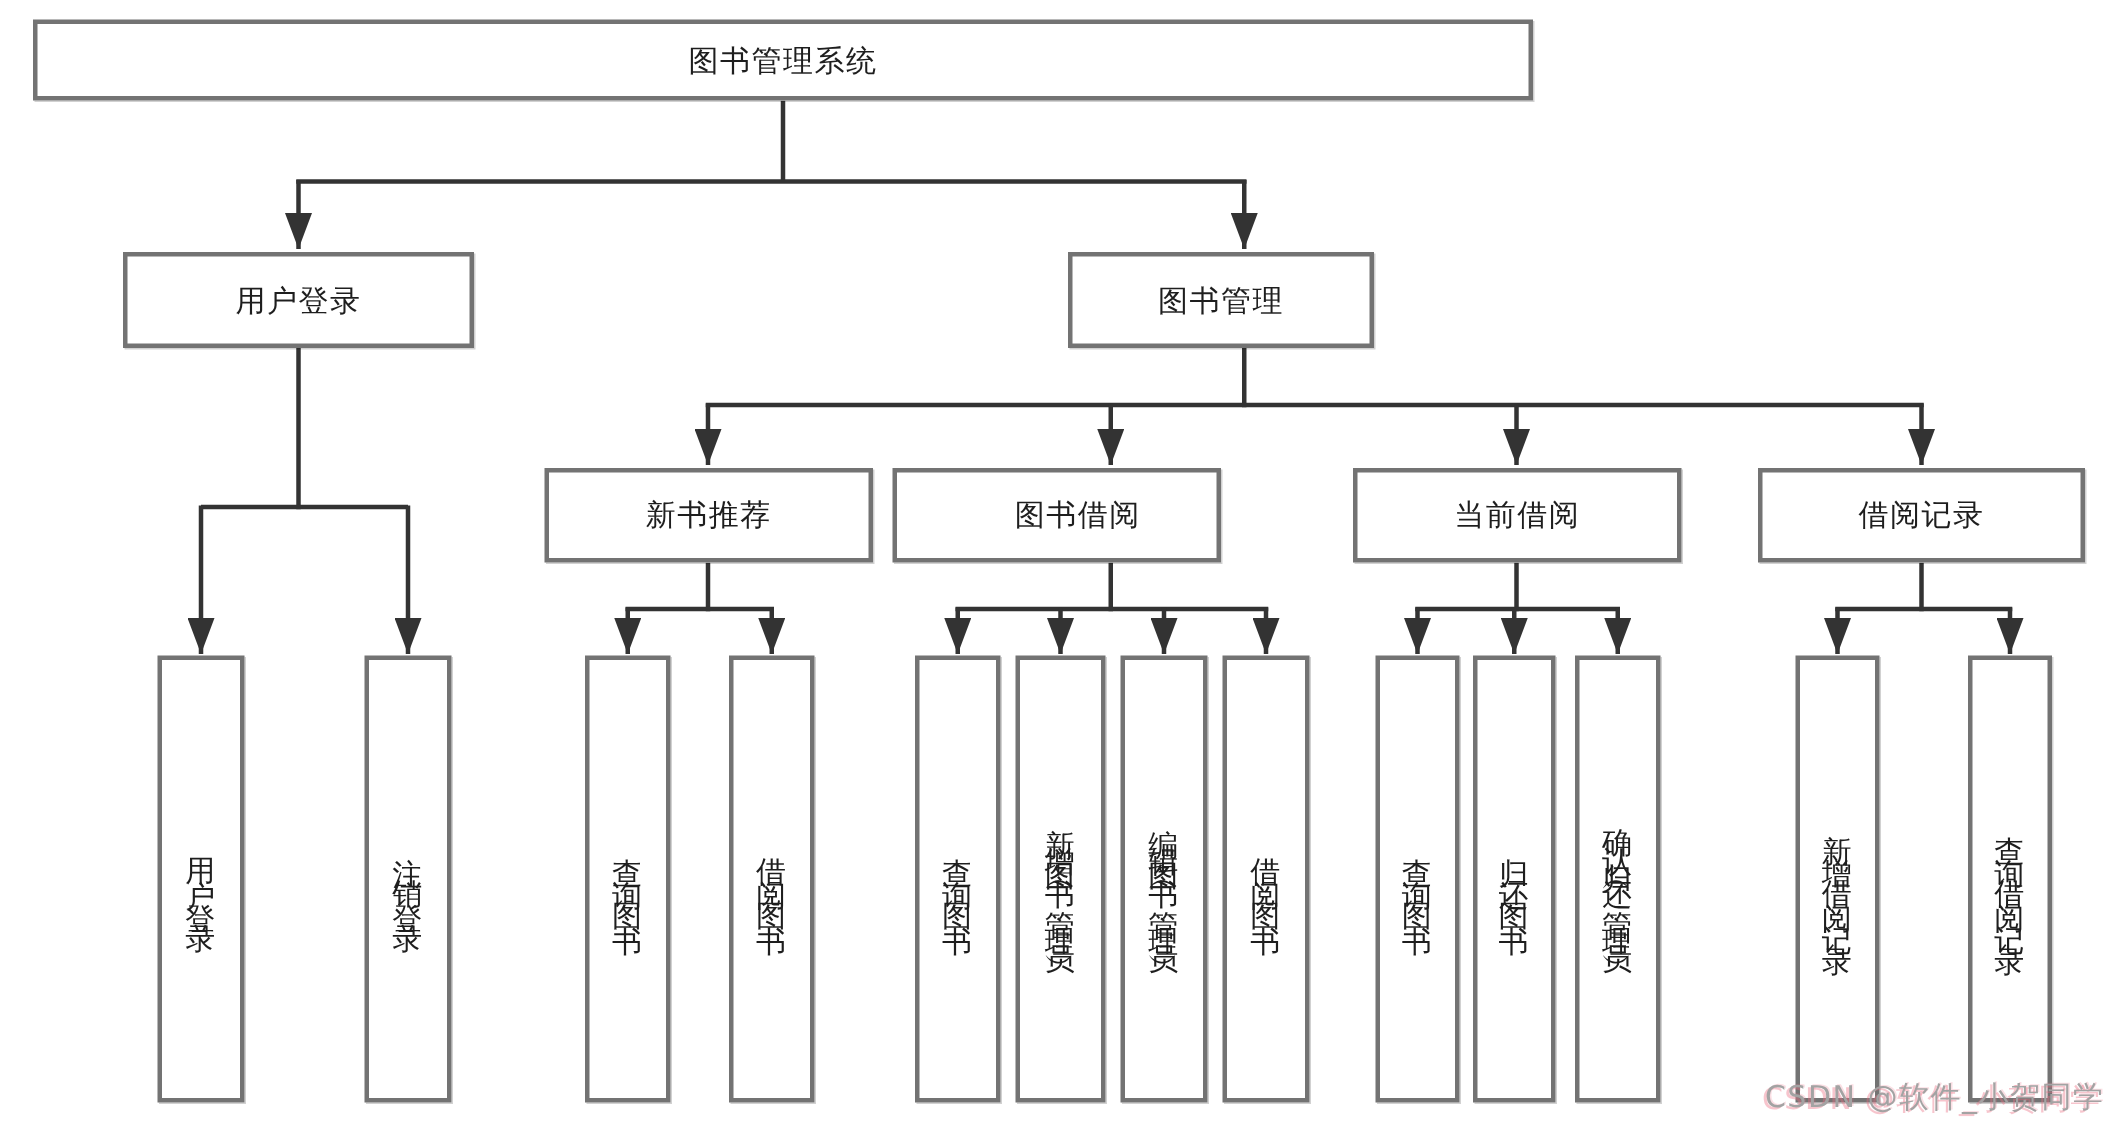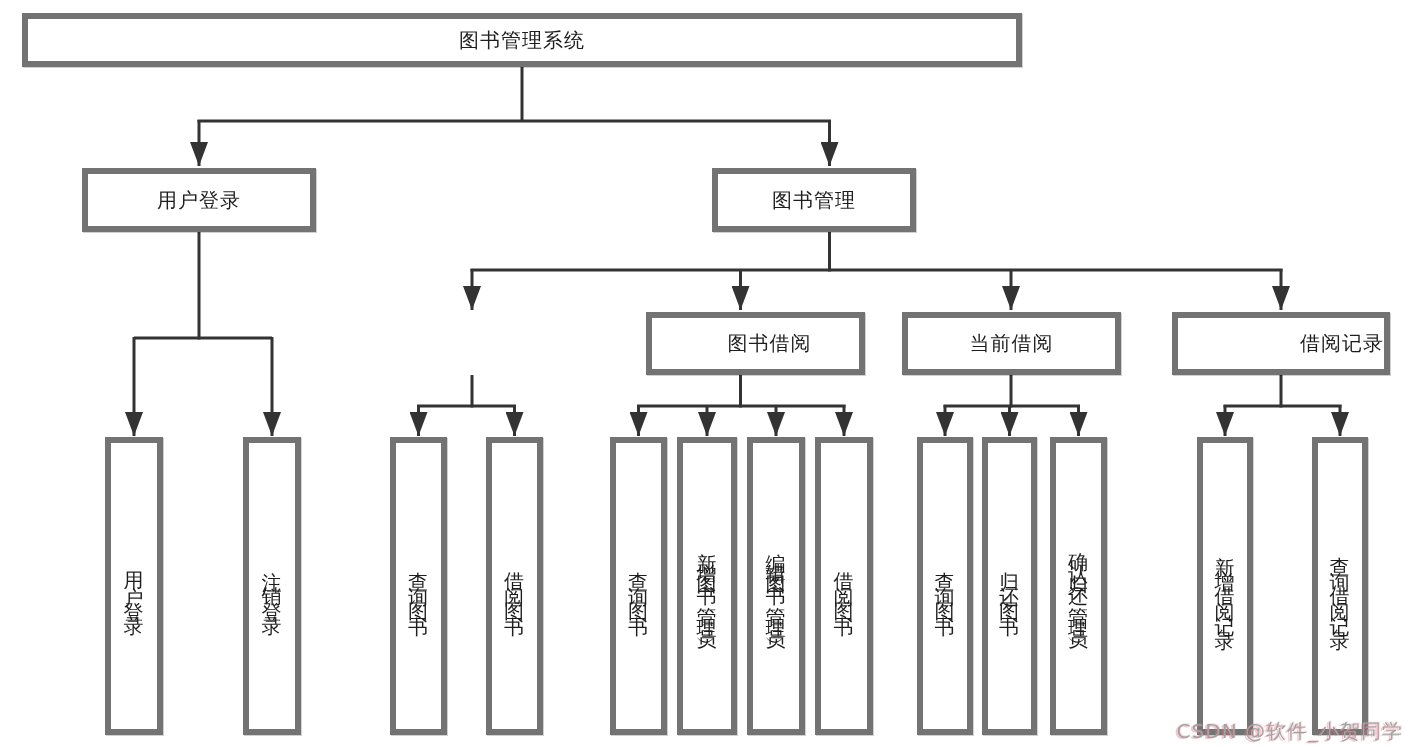--- a/index.html
+++ b/index.html
@@ -8,43 +8,43 @@
     width:1405px;height:747px;
     background:#ffffff;
     font-family:"DejaVu Sans","Liberation Sans",sans-serif;
     overflow:hidden;
   }
   #wires{position:absolute;left:0;top:0;width:1405px;height:747px;}
   .node{
     position:absolute;
     box-sizing:border-box;
     background:#ffffff;
-    border:6px solid #737373;
+    border:3px solid #737373;
     display:flex;align-items:center;justify-content:center;
     color:#1e1e1e;
     font-size:20px;
     text-align:center;
     box-shadow:1px 1px 0 rgba(0,0,0,0.18);
   }
   .node .lbl{white-space:nowrap;letter-spacing:1px;}
   .leaf .lbl{
     writing-mode:vertical-rl;
     white-space:normal;
     letter-spacing:15px;
     line-height:1;
   }
   .leaf.long .lbl{letter-spacing:11px;}
   
   .n-root {left:22px;  top:13px;  width:1000px;height:54px;}
   .n-ul   {left:82px;  top:168px; width:234px; height:64px;}
   .n-bm   {left:712px; top:168px; width:204px; height:64px;}
   .n-nbr  {left:363px; top:312px; width:219px; height:63px;}
-  .n-bb   {left:646px; top:312px; width:219px; height:63px;padding-left:28px;}
+  .n-bb   {left:595px; top:312px; width:219px; height:63px;padding-left:28px;}
   .n-cb   {left:902px; top:312px; width:219px; height:63px;justify-content:center;}
-  .n-br   {left:1172px;top:312px; width:218px; height:63px;justify-content:flex-end;}
+  .n-br   {left:1172px;top:312px; width:218px; height:63px;}
   .l-ul   {left:105px; top:437px; width:58px;  height:298px;}
   .l-lo   {left:243px; top:437px; width:58px;  height:298px;}
   .l-rq   {left:390px; top:437px; width:57px;  height:298px;}
   .l-rb   {left:486px; top:437px; width:57px;  height:298px;}
   .l-bq   {left:610px; top:437px; width:57px;  height:298px;}
   .l-ba   {left:677px; top:437px; width:60px;  height:298px;}
   .l-be   {left:747px; top:437px; width:58px;  height:298px;}
   .l-bw   {left:815px; top:437px; width:58px;  height:298px;}
   .l-cq   {left:917px; top:437px; width:56px;  height:298px;}
   .l-cr   {left:982px; top:437px; width:55px;  height:298px;}
@@ -120,20 +120,23 @@
     <span class="lbl">图书管理系统</span>
   </div>
 
   <div class="node n-ul">
     <span class="lbl">用户登录</span>
   </div>
   <div class="node n-bm">
     <span class="lbl">图书管理</span>
   </div>
 
+  <div class="node n-nbr">
+    <span class="lbl">新书推荐</span>
+  </div>
   <div class="node n-bb">
     <span class="lbl">图书借阅</span>
   </div>
   <div class="node n-cb">
     <span class="lbl">当前借阅</span>
   </div>
   <div class="node n-br">
     <span class="lbl">借阅记录</span>
   </div>
 

